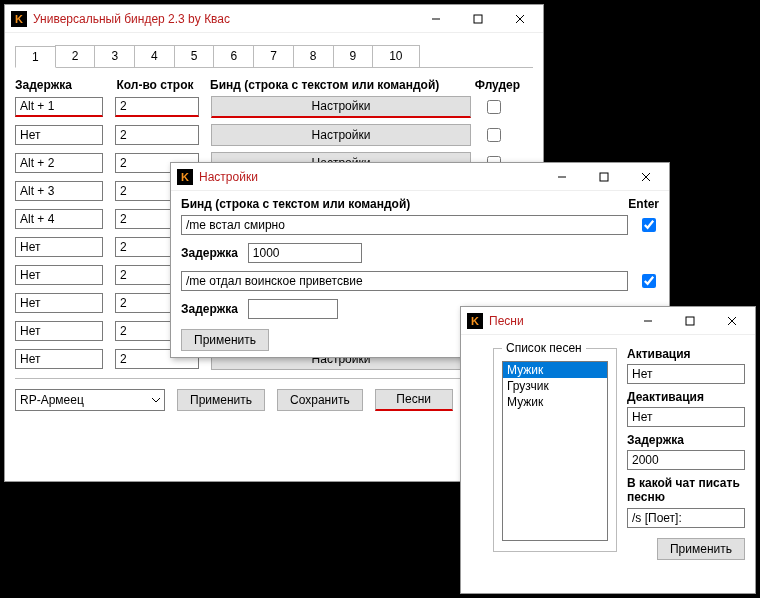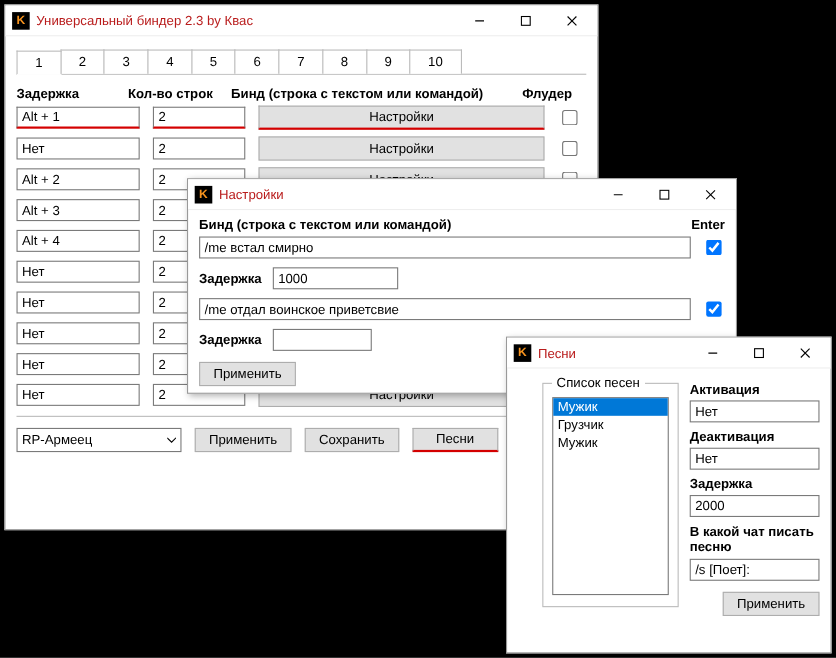--- a/index.html
+++ b/index.html
@@ -64,21 +64,21 @@
   .col-bind { width: 260px; }
   .col-fl { width: 60px; }
   .row { display:flex; gap:12px; margin-bottom:6px; align-items:center; }
   input[type=text], .txt {
     border:1px solid #7a7a7a;
     height:20px;
     padding:1px 4px;
     font: inherit;
     background:#fff;
   }
-  .txt.key { width:112px; }
+  .txt.key { width:88px; }
   .txt.cnt { width:84px; }
   .btn {
     border:1px solid #adadad;
     background:#e1e1e1;
     height:22px;
     font:inherit;
     padding:0 12px;
     cursor:default;
   }
   .btn.wide { width:260px; }

